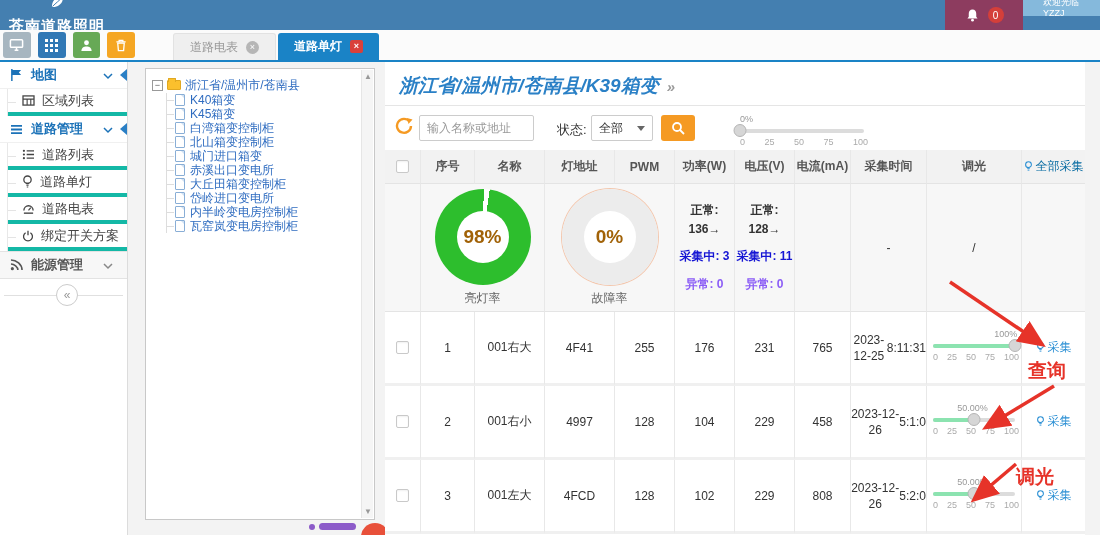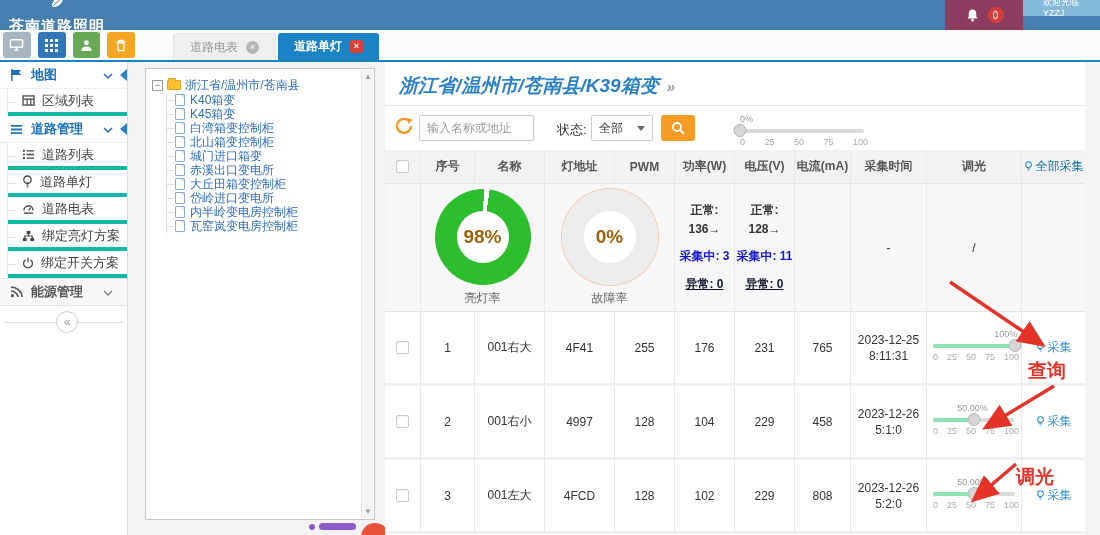--- a/index.html
+++ b/index.html
@@ -95,23 +95,23 @@
   .thead .cell { height:34px; background:#f2f2f2; color:#555; font-weight:bold; }
   .collect-all { color:#0369a1; font-weight:normal; display:flex; gap:3px; align-items:center; cursor:pointer; }
   .summary .cell { height:128px; background:#f7f7f7; }
   .donut-cell { grid-column:span 2; flex-direction:column; gap:5px; }
   .donut { width:96px; height:96px; border-radius:50%; position:relative; }
   .donut.faint-ring { box-shadow:0 0 0 1px #f3c7ae; }
   .donut .hole { position:absolute; left:22px; top:22px; width:52px; height:52px; border-radius:50%; background:#fff; display:flex; align-items:center; justify-content:center; font-size:19px; font-weight:bold; color:#a16207; }
   .donut-label { font-size:12px; color:#666; }
   .stats { flex-direction:column; gap:2px; font-weight:bold; font-size:12px; line-height:17px; }
   .stat-blue { color:#1414d4; margin-top:8px; }
-  .stat-red { color:#0f172a; margin-top:9px;text-decoration:underline; }
+  .stat-red { color:#8b5cf6; margin-top:9px; }
   .drow .cell { height:74px; background:#fff; border-bottom:3px solid #f0f0f0; }
-  .time-cell { flex-direction:column; line-height:16px; }
+  .time-cell { flex-direction:row; line-height:16px; }
   .collect-link { color:#2a8fd4; display:flex; gap:3px; align-items:center; cursor:pointer; }
   .checkbox { width:13px; height:13px; border:1px solid #c9c9c9; border-radius:2px; background:#fff; box-shadow:inset 0 1px 2px rgba(0,0,0,.06); cursor:pointer; }
 
   
   .annot-svg { position:absolute; left:0; top:0; width:1100px; height:535px; pointer-events:none; }
   .annot-text { position:absolute; color:#e63329; font-size:19px; font-weight:bold; pointer-events:none; }
   .annot-query { left:1028px; top:358px; }
   .annot-dim { left:1016px; top:464px; }
   .chev { display:inline-block; }
 </style>
@@ -266,31 +266,20 @@
             <svg width="13" height="12" viewBox="0 0 14 13">
               <path d="M2 8 A5 5 0 0 1 12 8" fill="none" stroke="#444" stroke-width="1.5"></path>
               <path d="M7 8 L9.5 5" stroke="#444" stroke-width="1.3"></path>
               <path d="M2 11 L12 11" stroke="#444" stroke-width="1.5"></path>
             </svg>
           </span>
         <span>道路电表</span>
       </div>
       <div class="side-item">
         <span class="icon">
-            <svg width="13" height="12" viewBox="0 0 14 13">
-              <rect x="5" y="1" width="4" height="3.4" fill="#444"></rect>
-              <rect x="1" y="8.6" width="4" height="3.4" fill="#444"></rect>
-              <rect x="9" y="8.6" width="4" height="3.4" fill="#444"></rect>
-              <path d="M7 4.4 L7 6.5 M3 8.6 L3 6.5 L11 6.5 L11 8.6" stroke="#444" stroke-width="1.2" fill="none"></path>
-            </svg>
-          </span>
-        <span>绑定亮灯方案</span>
-      </div>
-      <div class="side-item">
-        <span class="icon">
             <svg width="12" height="12" viewBox="0 0 14 14">
               <path d="M4.2 3.2 A5.2 5.2 0 1 0 9.8 3.2" fill="none" stroke="#444" stroke-width="1.5"></path>
               <path d="M7 1 L7 6" stroke="#444" stroke-width="1.5"></path>
             </svg>
           </span>
         <span>绑定开关方案</span>
       </div>
     </div>
     <div class="side-footer">
       <span class="icon">

